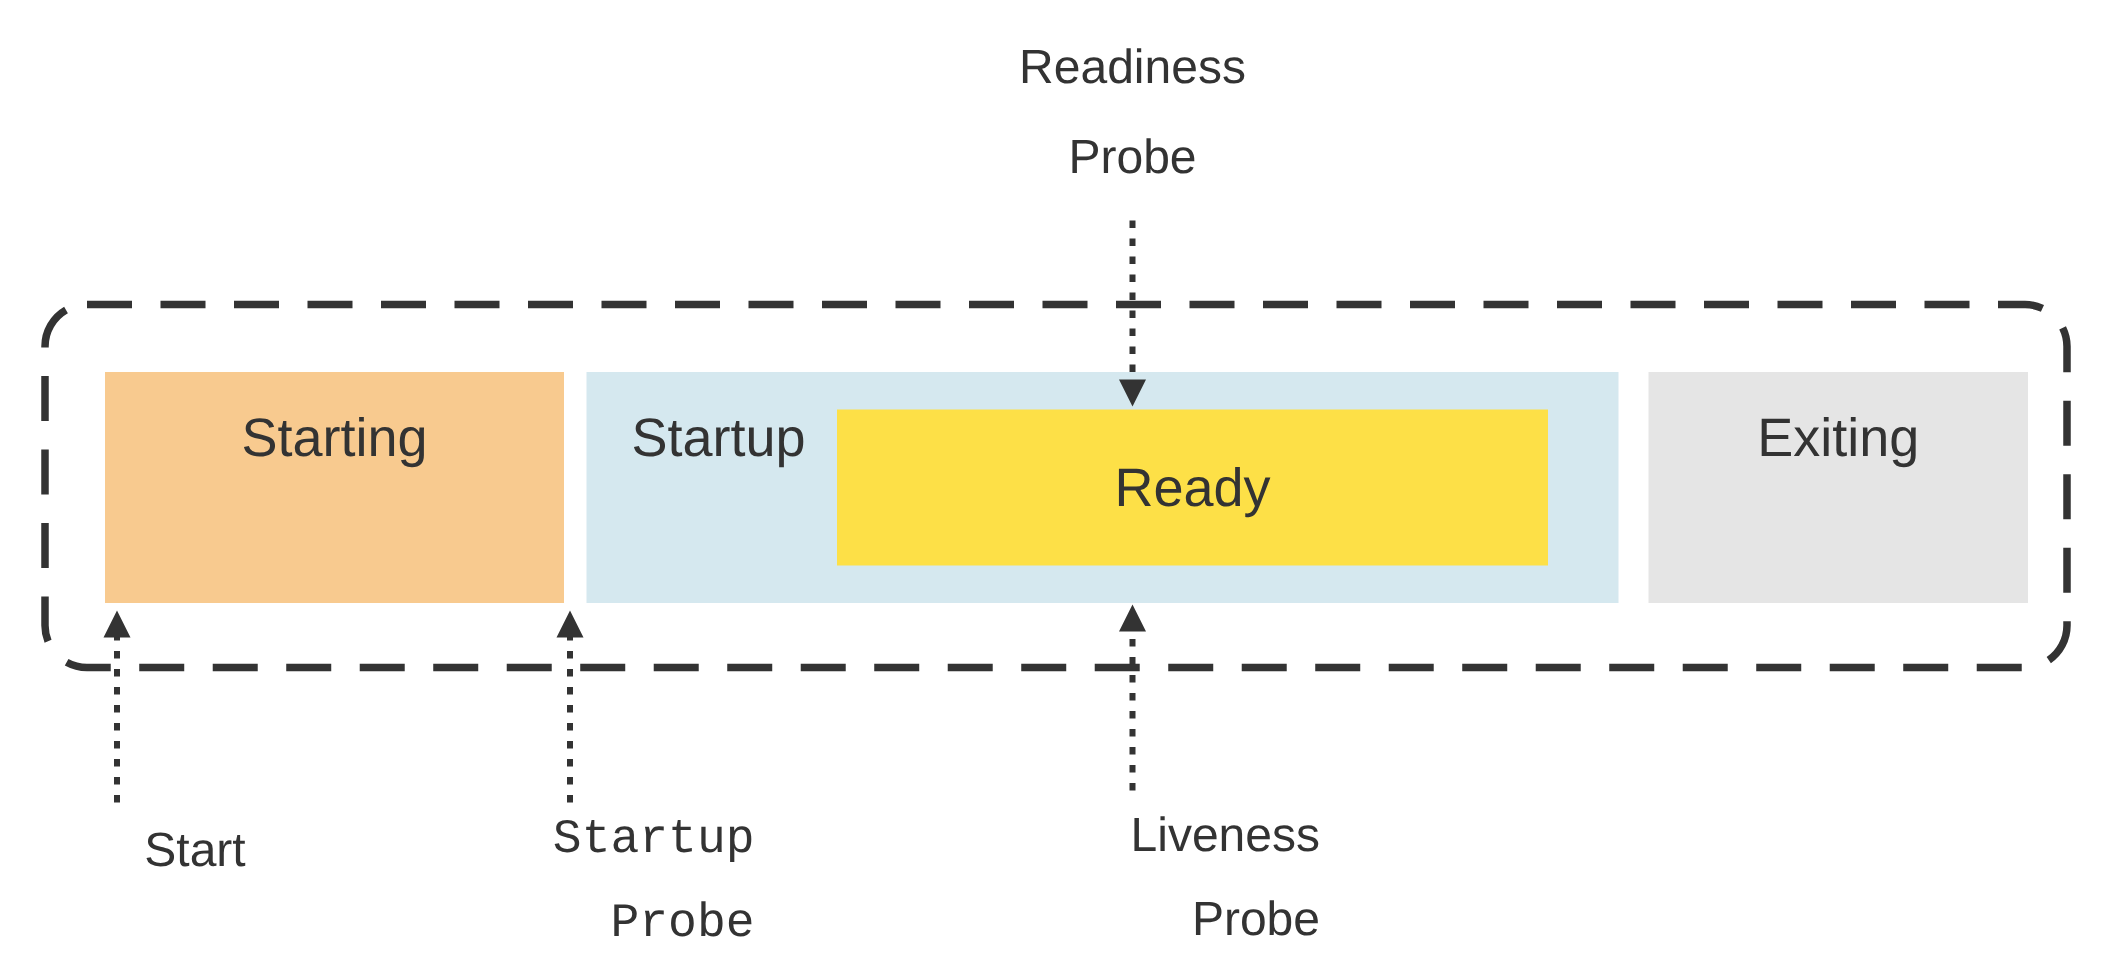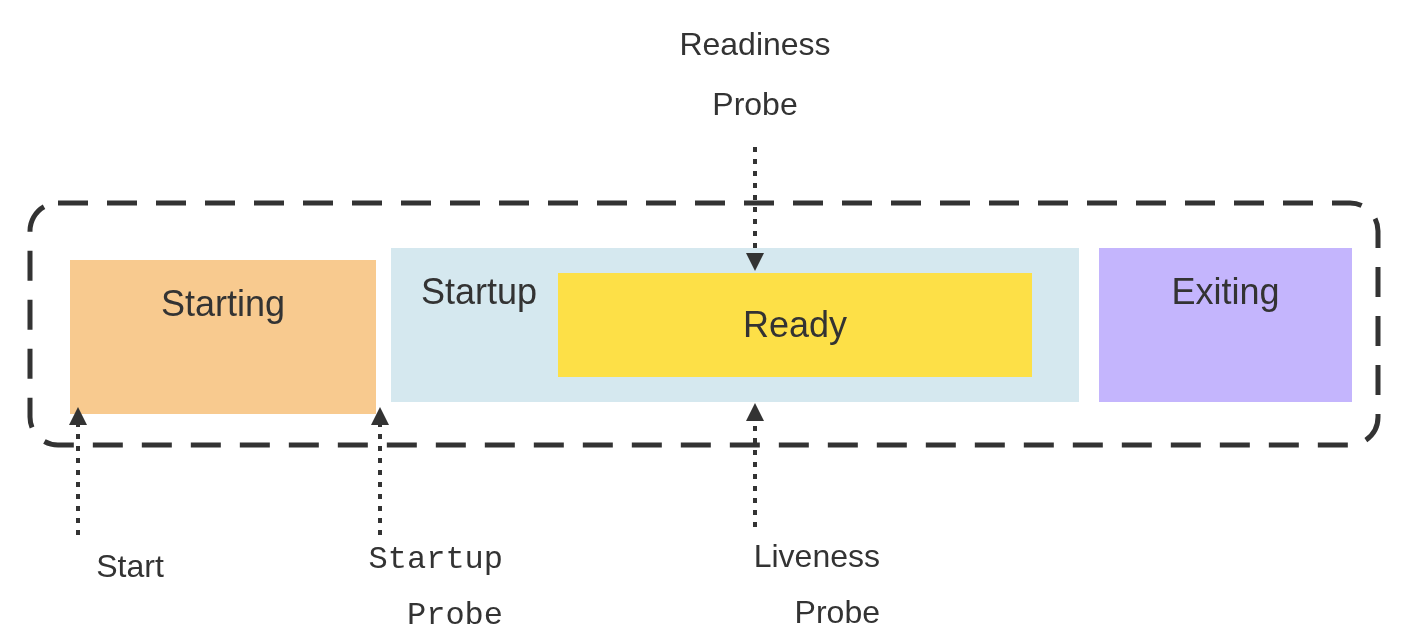--- a/index.html
+++ b/index.html
@@ -28,21 +28,21 @@
     stroke-dasharray: 5 7;
     fill: none;
   }
   .box {
     position: absolute;
     z-index: 1;
     font-size: 36px;
     line-height: 40px;
   }
   .box .lbl { display: block; }
-  .box-starting { left: 70px;  top: 260px; width: 306px; height: 154px; text-align: center; }
+  .box-starting { left: 70px;  top: 248px; width: 306px; height: 154px; text-align: center; }
   .box-starting .lbl { padding-top: 24px; }
   .box-living   { left: 391px; top: 248px; width: 688px; height: 154px; }
   .box-living .lbl { padding-top: 24px; padding-left: 30px; }
   .box-ready {
     left: 558px; top: 273px; width: 474px; height: 104px;
     z-index: 2;
     display: flex; align-items: center; justify-content: center;
   }
   .box-exiting  { left: 1099px; top: 248px; width: 253px; height: 154px; text-align: center; }
   .box-exiting .lbl { padding-top: 24px; }
@@ -67,21 +67,21 @@
   </div>
 
   <div class="box box-living" style="background-color: rgb(213, 232, 239);">
     <span class="lbl">Startup</span>
   </div>
 
   <div class="box box-ready" style="background-color: #fde047;">
     <span class="lbl">Ready</span>
   </div>
 
-  <div class="box box-exiting" style="background-color: #c4b5fd;">
+  <div class="box box-exiting" style="background-color: #e5e5e5;">
     <span class="lbl">Exiting</span>
   </div>
 
   <svg class="connectors" viewBox="0 0 1404 644">
     <rect class="boundary" x="30" y="203" width="1348" height="242" rx="28" style="stroke: rgb(51, 51, 51);"></rect>
 
     <g class="arrow" style="color: rgb(51, 51, 51);">
       <line x1="755" y1="147" x2="755" y2="254" style="stroke: rgb(51, 51, 51);"></line>
       <polygon points="755,271 746,253 764,253" style="fill: rgb(51, 51, 51);"></polygon>
     </g>

